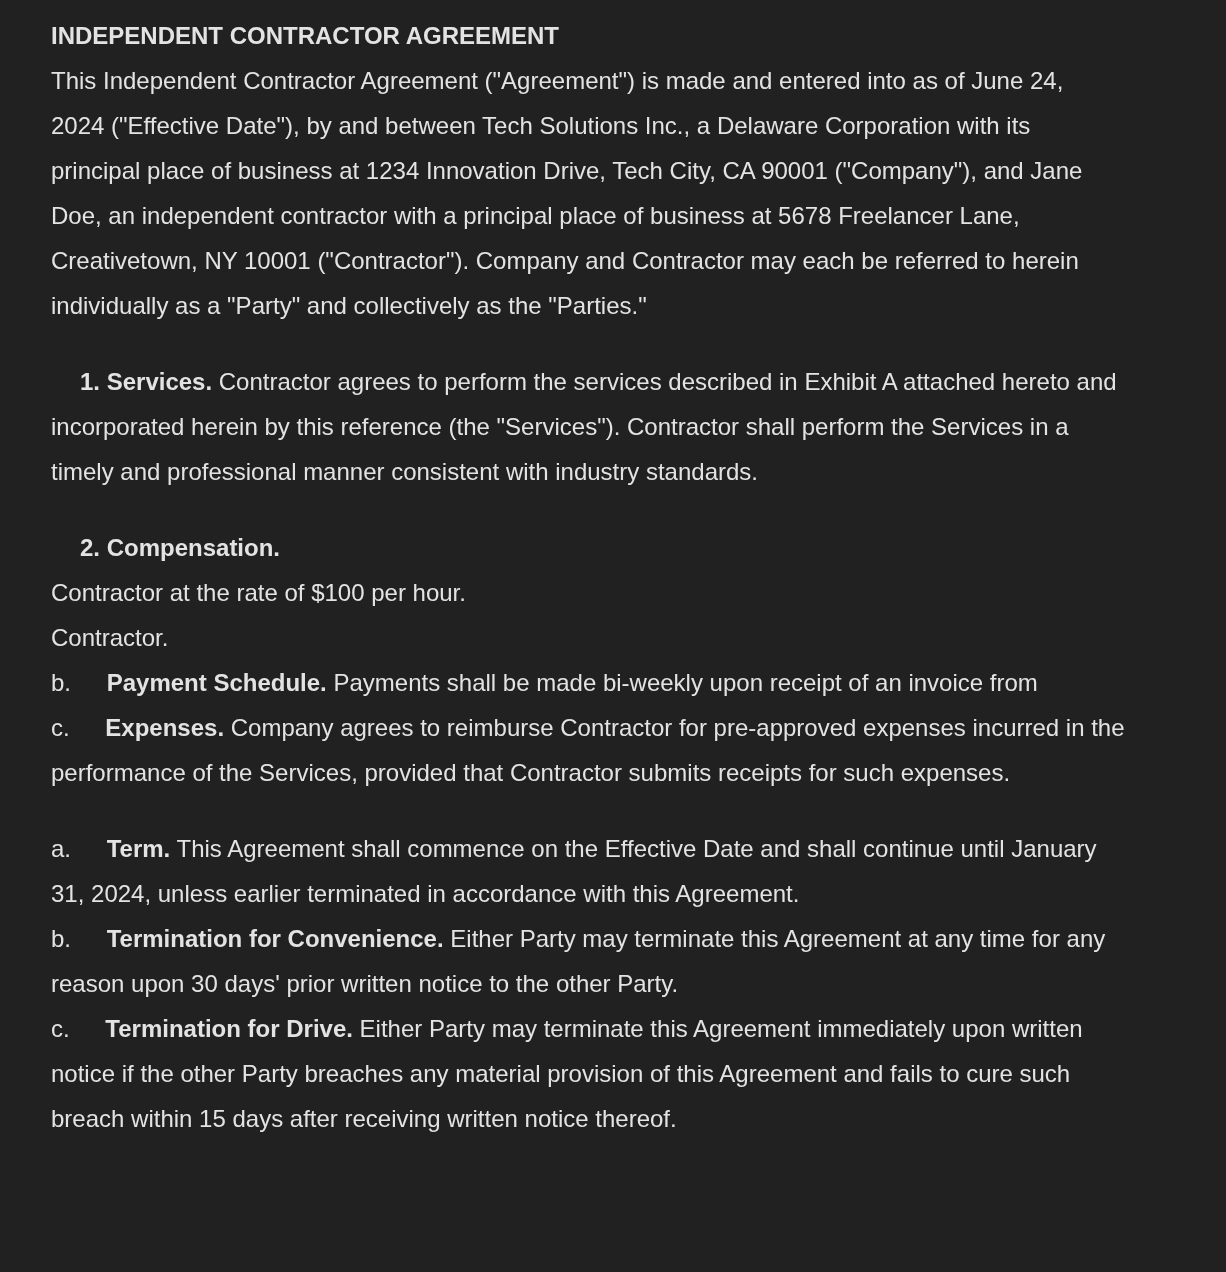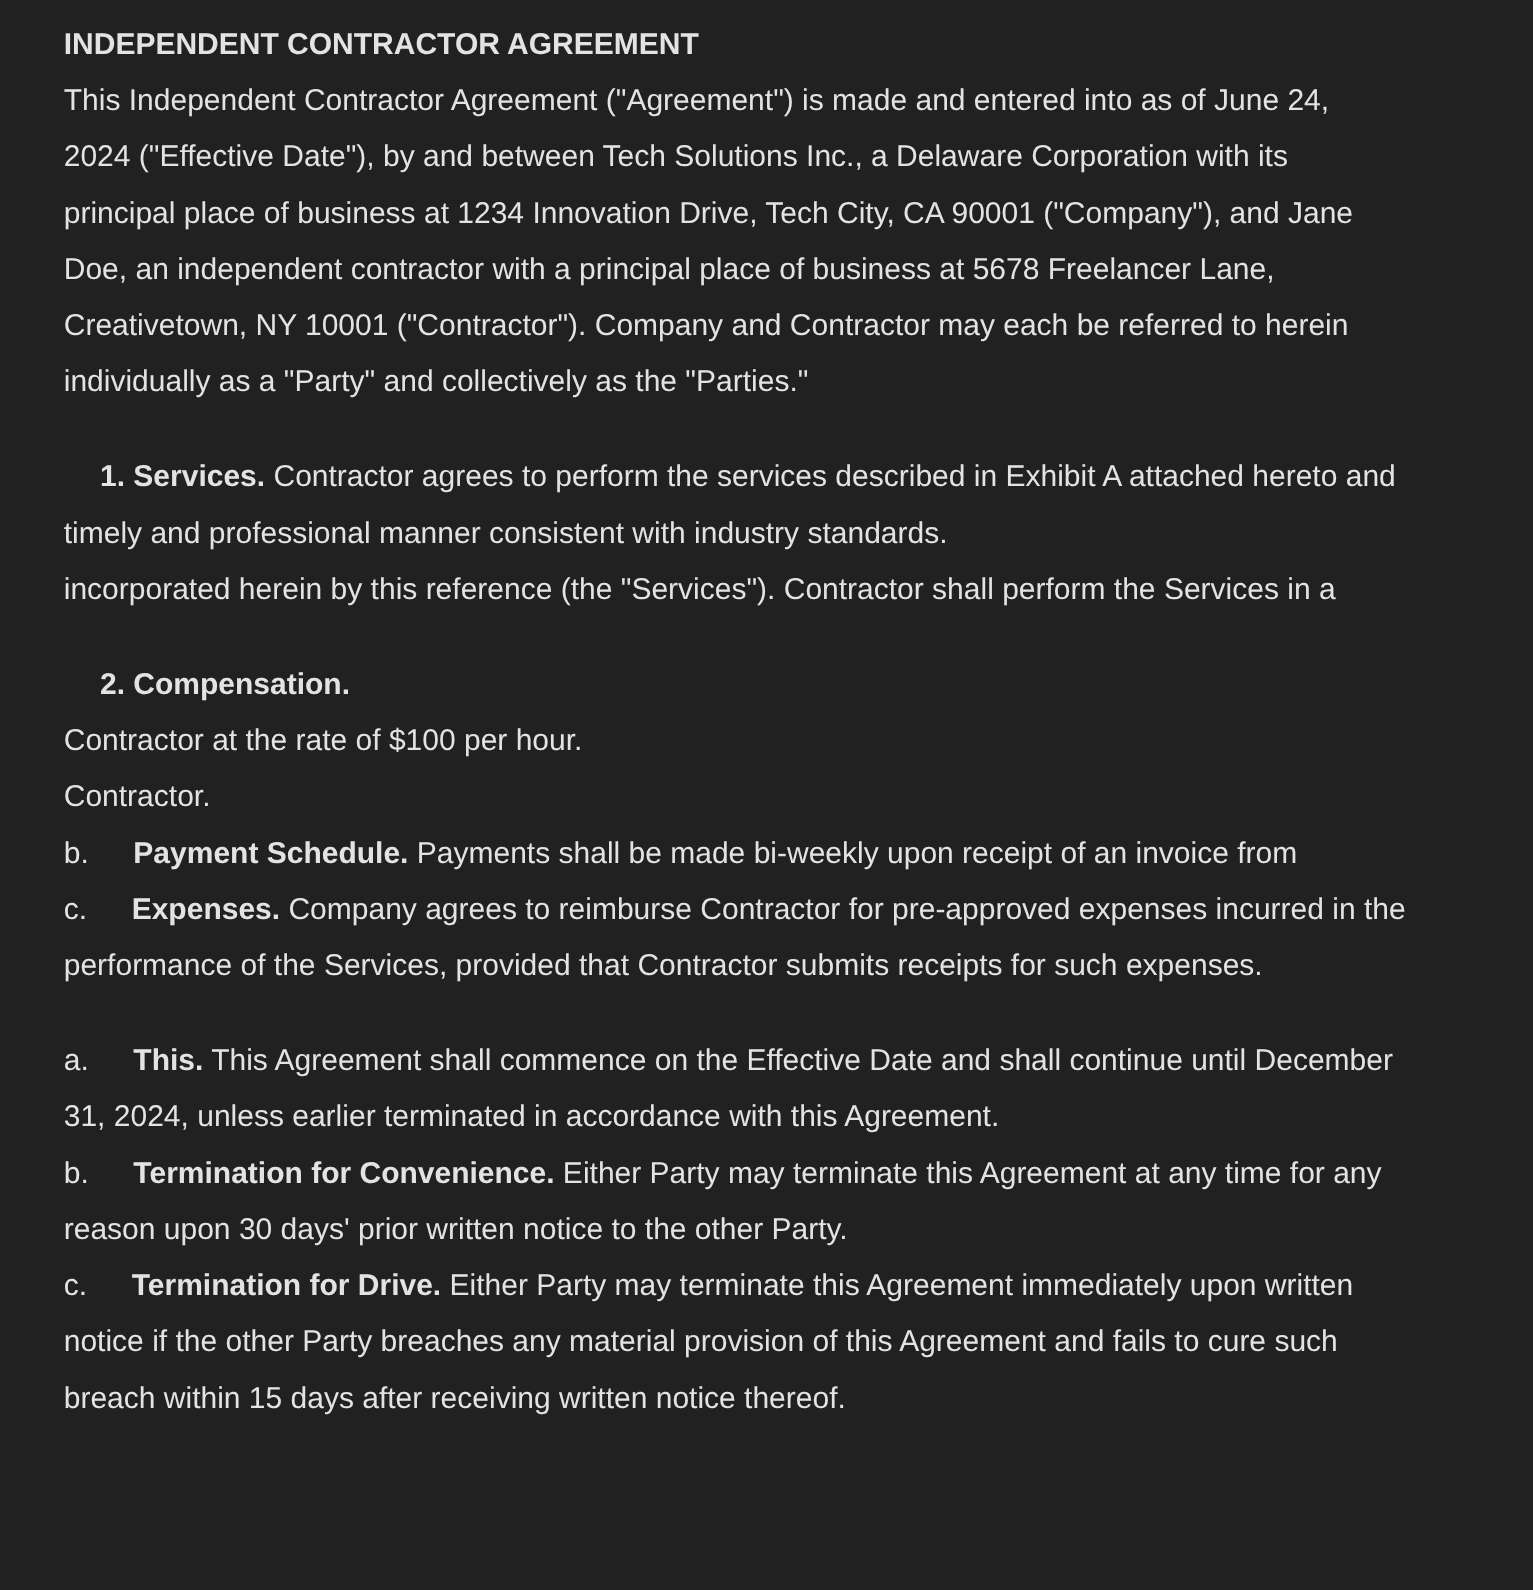--- a/index.html
+++ b/index.html
@@ -49,33 +49,33 @@
       <div class="block">
         <div class="line"><span>This Independent Contractor Agreement ("Agreement") is made and entered into as of June 24,</span></div>
         <div class="line"><span>2024 ("Effective Date"), by and between Tech Solutions Inc., a Delaware Corporation with its</span></div>
         <div class="line"><span>principal place of business at 1234 Innovation Drive, Tech City, CA 90001 ("Company"), and Jane</span></div>
         <div class="line"><span>Doe, an independent contractor with a principal place of business at 5678 Freelancer Lane,</span></div>
         <div class="line"><span>Creativetown, NY 10001 ("Contractor"). Company and Contractor may each be referred to herein</span></div>
         <div class="line"><span>individually as a "Party" and collectively as the "Parties."</span></div>
       </div>
       <div class="block">
         <div class="line"><span class="bold">1. Services.</span><span> Contractor agrees to perform the services described in Exhibit A attached hereto and</span></div>
+        <div class="line"><span>incorporated herein by this reference (the "Services"). Contractor shall perform the Services in a</span></div>
         <div class="line"><span>timely and professional manner consistent with industry standards.</span></div>
-        <div class="line"><span>incorporated herein by this reference (the "Services"). Contractor shall perform the Services in a</span></div>
       </div>
       <div class="block">
         <div class="line"><span class="bold">2. Compensation.</span></div>
         <div class="line"><span>Contractor at the rate of $100 per hour.</span></div>
         <div class="line"><span>Contractor.</span></div>
         <div class="line"><span>b. </span><span class="bold">Payment Schedule.</span><span> Payments shall be made bi-weekly upon receipt of an invoice from</span></div>
         <div class="line"><span>c. </span><span class="bold">Expenses.</span><span> Company agrees to reimburse Contractor for pre-approved expenses incurred in the</span></div>
         <div class="line"><span>performance of the Services, provided that Contractor submits receipts for such expenses.</span></div>
       </div>
       <div class="block">
-        <div class="line"><span>a. </span><span class="bold">This.</span><span> This Agreement shall commence on the Effective Date and shall continue until December</span></div>
+        <div class="line"><span>a. </span><span class="bold">Term.</span><span> This Agreement shall commence on the Effective Date and shall continue until January</span></div>
         <div class="line"><span>31, 2024, unless earlier terminated in accordance with this Agreement.</span></div>
         <div class="line"><span>b. </span><span class="bold">Termination for Convenience.</span><span> Either Party may terminate this Agreement at any time for any</span></div>
         <div class="line"><span>reason upon 30 days' prior written notice to the other Party.</span></div>
         <div class="line"><span>c. </span><span class="bold">Termination for Drive.</span><span> Either Party may terminate this Agreement immediately upon written</span></div>
         <div class="line"><span>notice if the other Party breaches any material provision of this Agreement and fails to cure such</span></div>
         <div class="line"><span>breach within 15 days after receiving written notice thereof.</span></div>
       </div>
     </div>
 </main>
 

